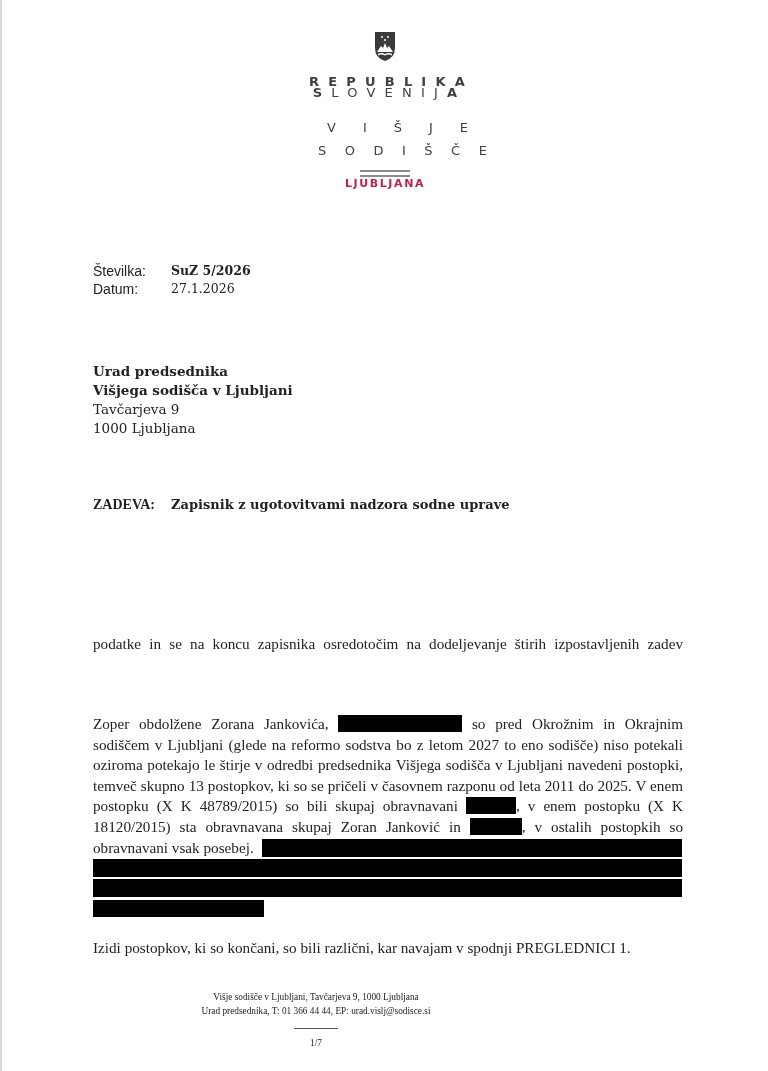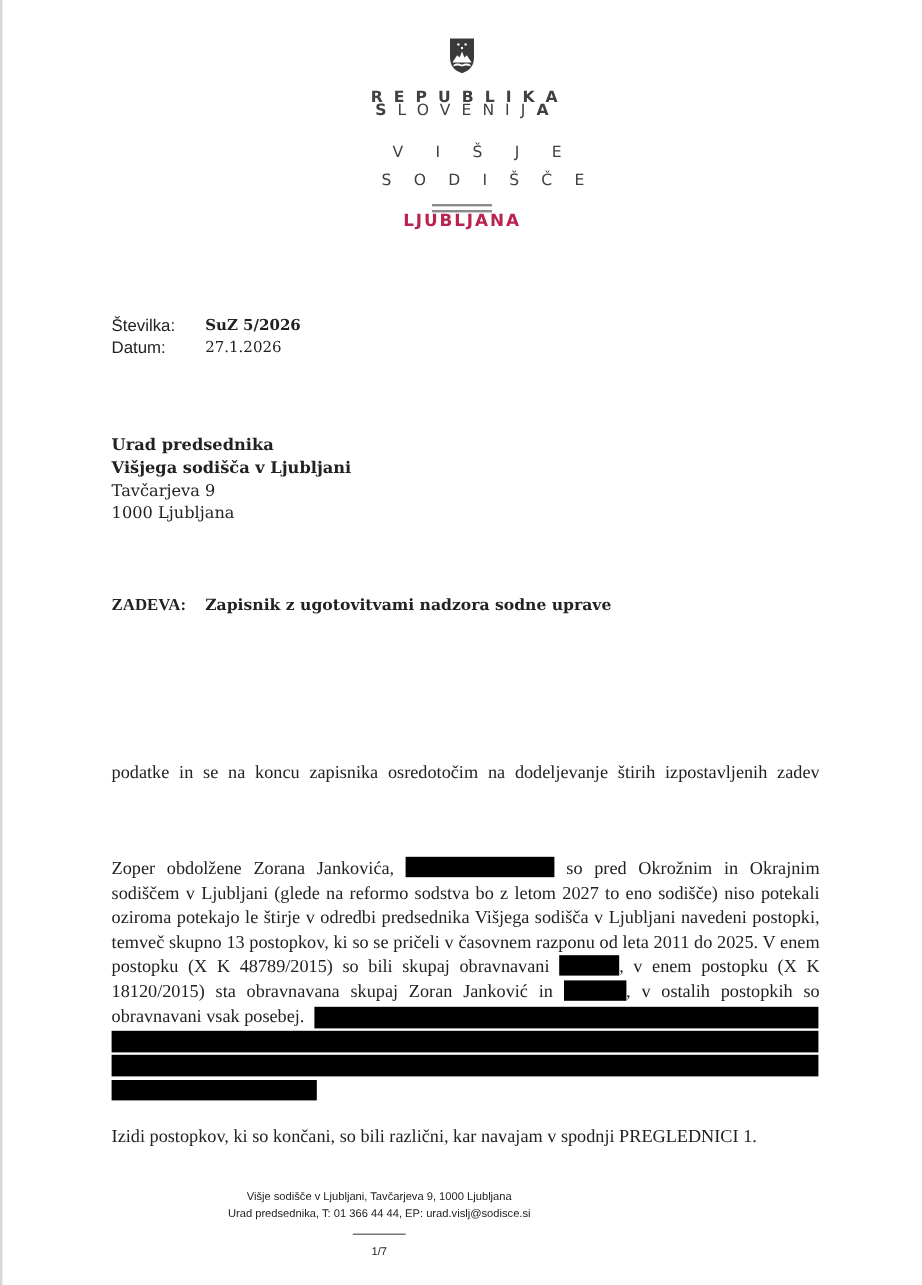--- a/index.html
+++ b/index.html
@@ -60,21 +60,21 @@
     .logo-rule.r1 { top: 140px; }
     .logo-rule.r2 { top: 145px; }
     .logo-city {
       position: absolute;
       top: 147px;
       left: 0;
       width: 170px;
       text-align: center;
       font-family: "DejaVu Sans", "Liberation Sans", sans-serif;
       font-weight: bold;
-      font-size: 14px;
+      font-size: 11px;
       letter-spacing: 1.6px;
       color: #b8234f;
       line-height: 14px;
     }
 
     .meta {
       position: absolute;
       left: 93px;
       top: 262px;
       font-size: 13px;
@@ -142,21 +142,21 @@
       position: absolute;
       background: #000;
     }
 
     .footer {
       position: absolute;
       left: 0;
       width: 632px;
       top: 990px;
       text-align: center;
-      font-family: Liberation Sans, sans-serif;
+      font-family: Liberation Serif, serif;
       font-size: 9.3px;
       line-height: 14px;
       color: #222;
     }
     .footer-rule {
       width: 44px;
       height: 1px;
       background: #555;
       margin: 10px auto 7px auto;
     }

